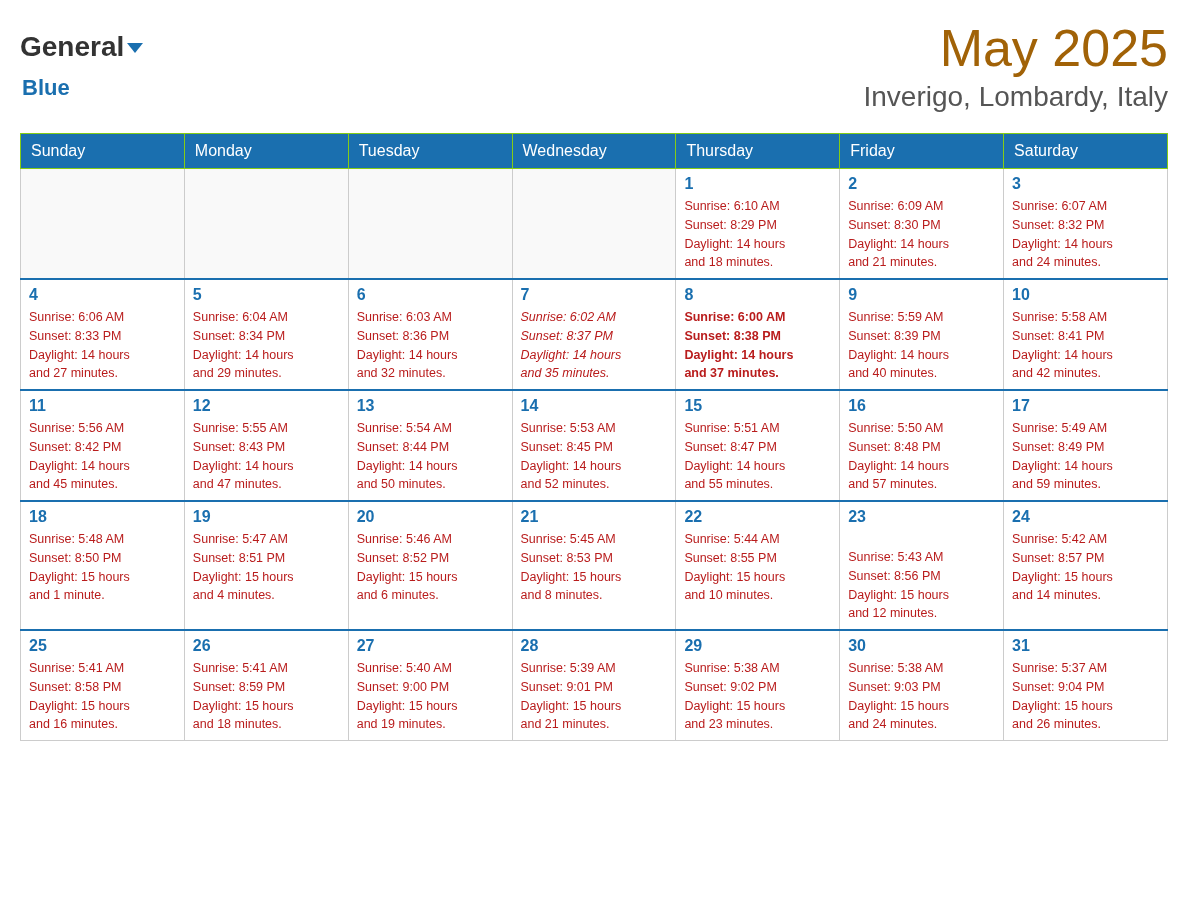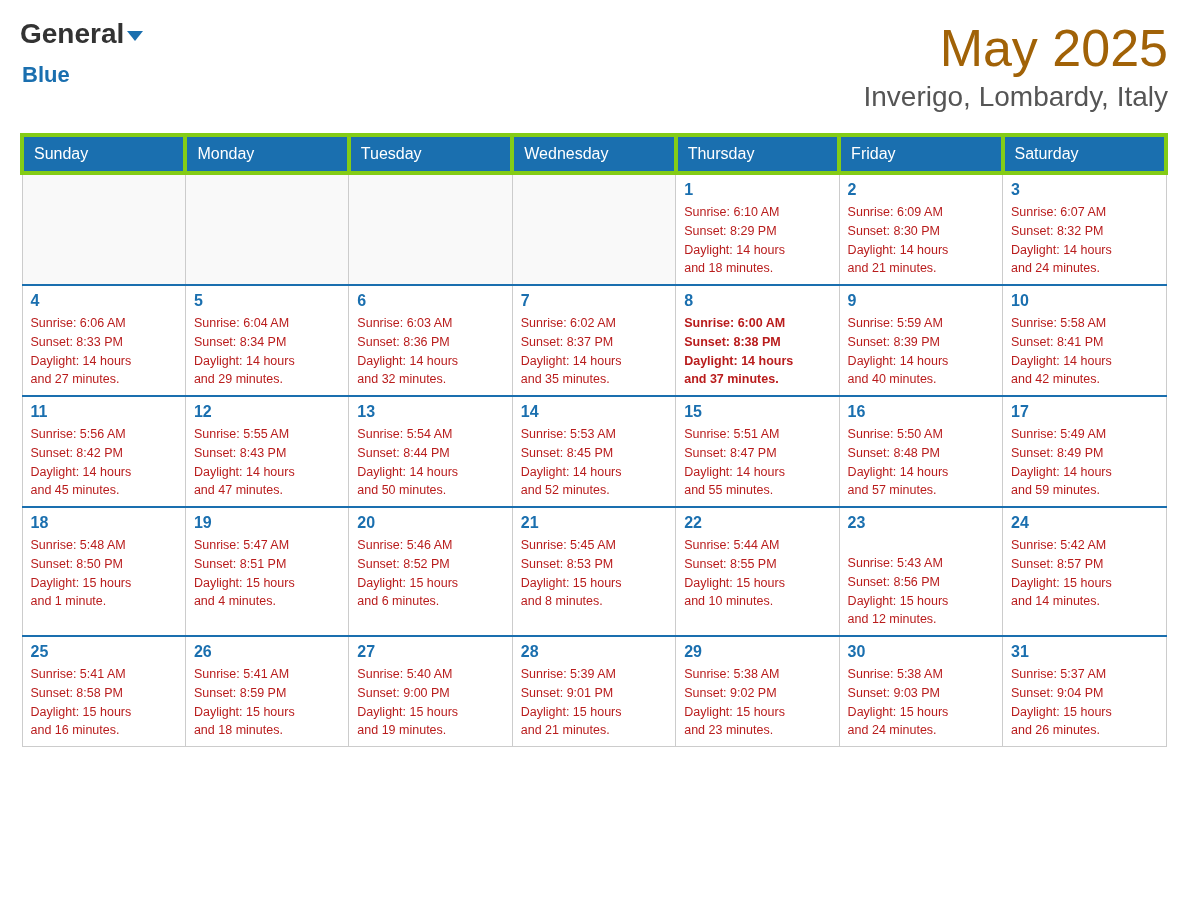--- a/index.html
+++ b/index.html
@@ -6,21 +6,21 @@
     body {
       font-family: Arial, sans-serif;
       background: #ffffff;
       width: 1188px;
       min-height: 918px;
       padding: 20px;
     }
     .header {
       display: flex;
       justify-content: space-between;
-      align-items: flex-start;
+      align-items: center;
       margin-bottom: 20px;
     }
     .logo {
       display: flex;
       flex-direction: column;
       align-items: flex-start;
     }
     .logo-text {
       font-size: 28px;
       font-weight: bold;
@@ -52,21 +52,21 @@
       width: 100%;
       border-collapse: collapse;
     }
     .calendar th {
       background: #1a6faf;
       color: #ffffff;
       font-size: 16px;
       font-weight: normal;
       padding: 8px 10px;
       text-align: left;
-      border: 4px solid #84cc16;
+      border: 1px solid #84cc16;
     }
     .calendar td {
       width: 14.28%;
       vertical-align: top;
       padding: 6px 8px;
       border: 1px solid #cccccc;
       font-size: 13px;
       color: #333;
       min-height: 100px;
     }
@@ -162,21 +162,21 @@
         </td>
         <td>
           <span class="day-number">6</span>
           <div class="day-info" style="white-space: pre-line;">Sunrise: 6:03 AM
 Sunset: 8:36 PM
 Daylight: 14 hours
 and 32 minutes.</div>
         </td>
         <td>
           <span class="day-number">7</span>
-          <div class="day-info" style="white-space: pre-line;">Sunrise: 6:02 AM
+          <div class="day-info" style="white-space: pre-line; font-style: italic;">Sunrise: 6:02 AM
 Sunset: 8:37 PM
 Daylight: 14 hours
 and 35 minutes.</div>
         </td>
         <td>
           <span class="day-number">8</span>
           <div class="day-info" style="white-space: pre-line; font-weight: bold;">Sunrise: 6:00 AM
 Sunset: 8:38 PM
 Daylight: 14 hours
 and 37 minutes.</div>

